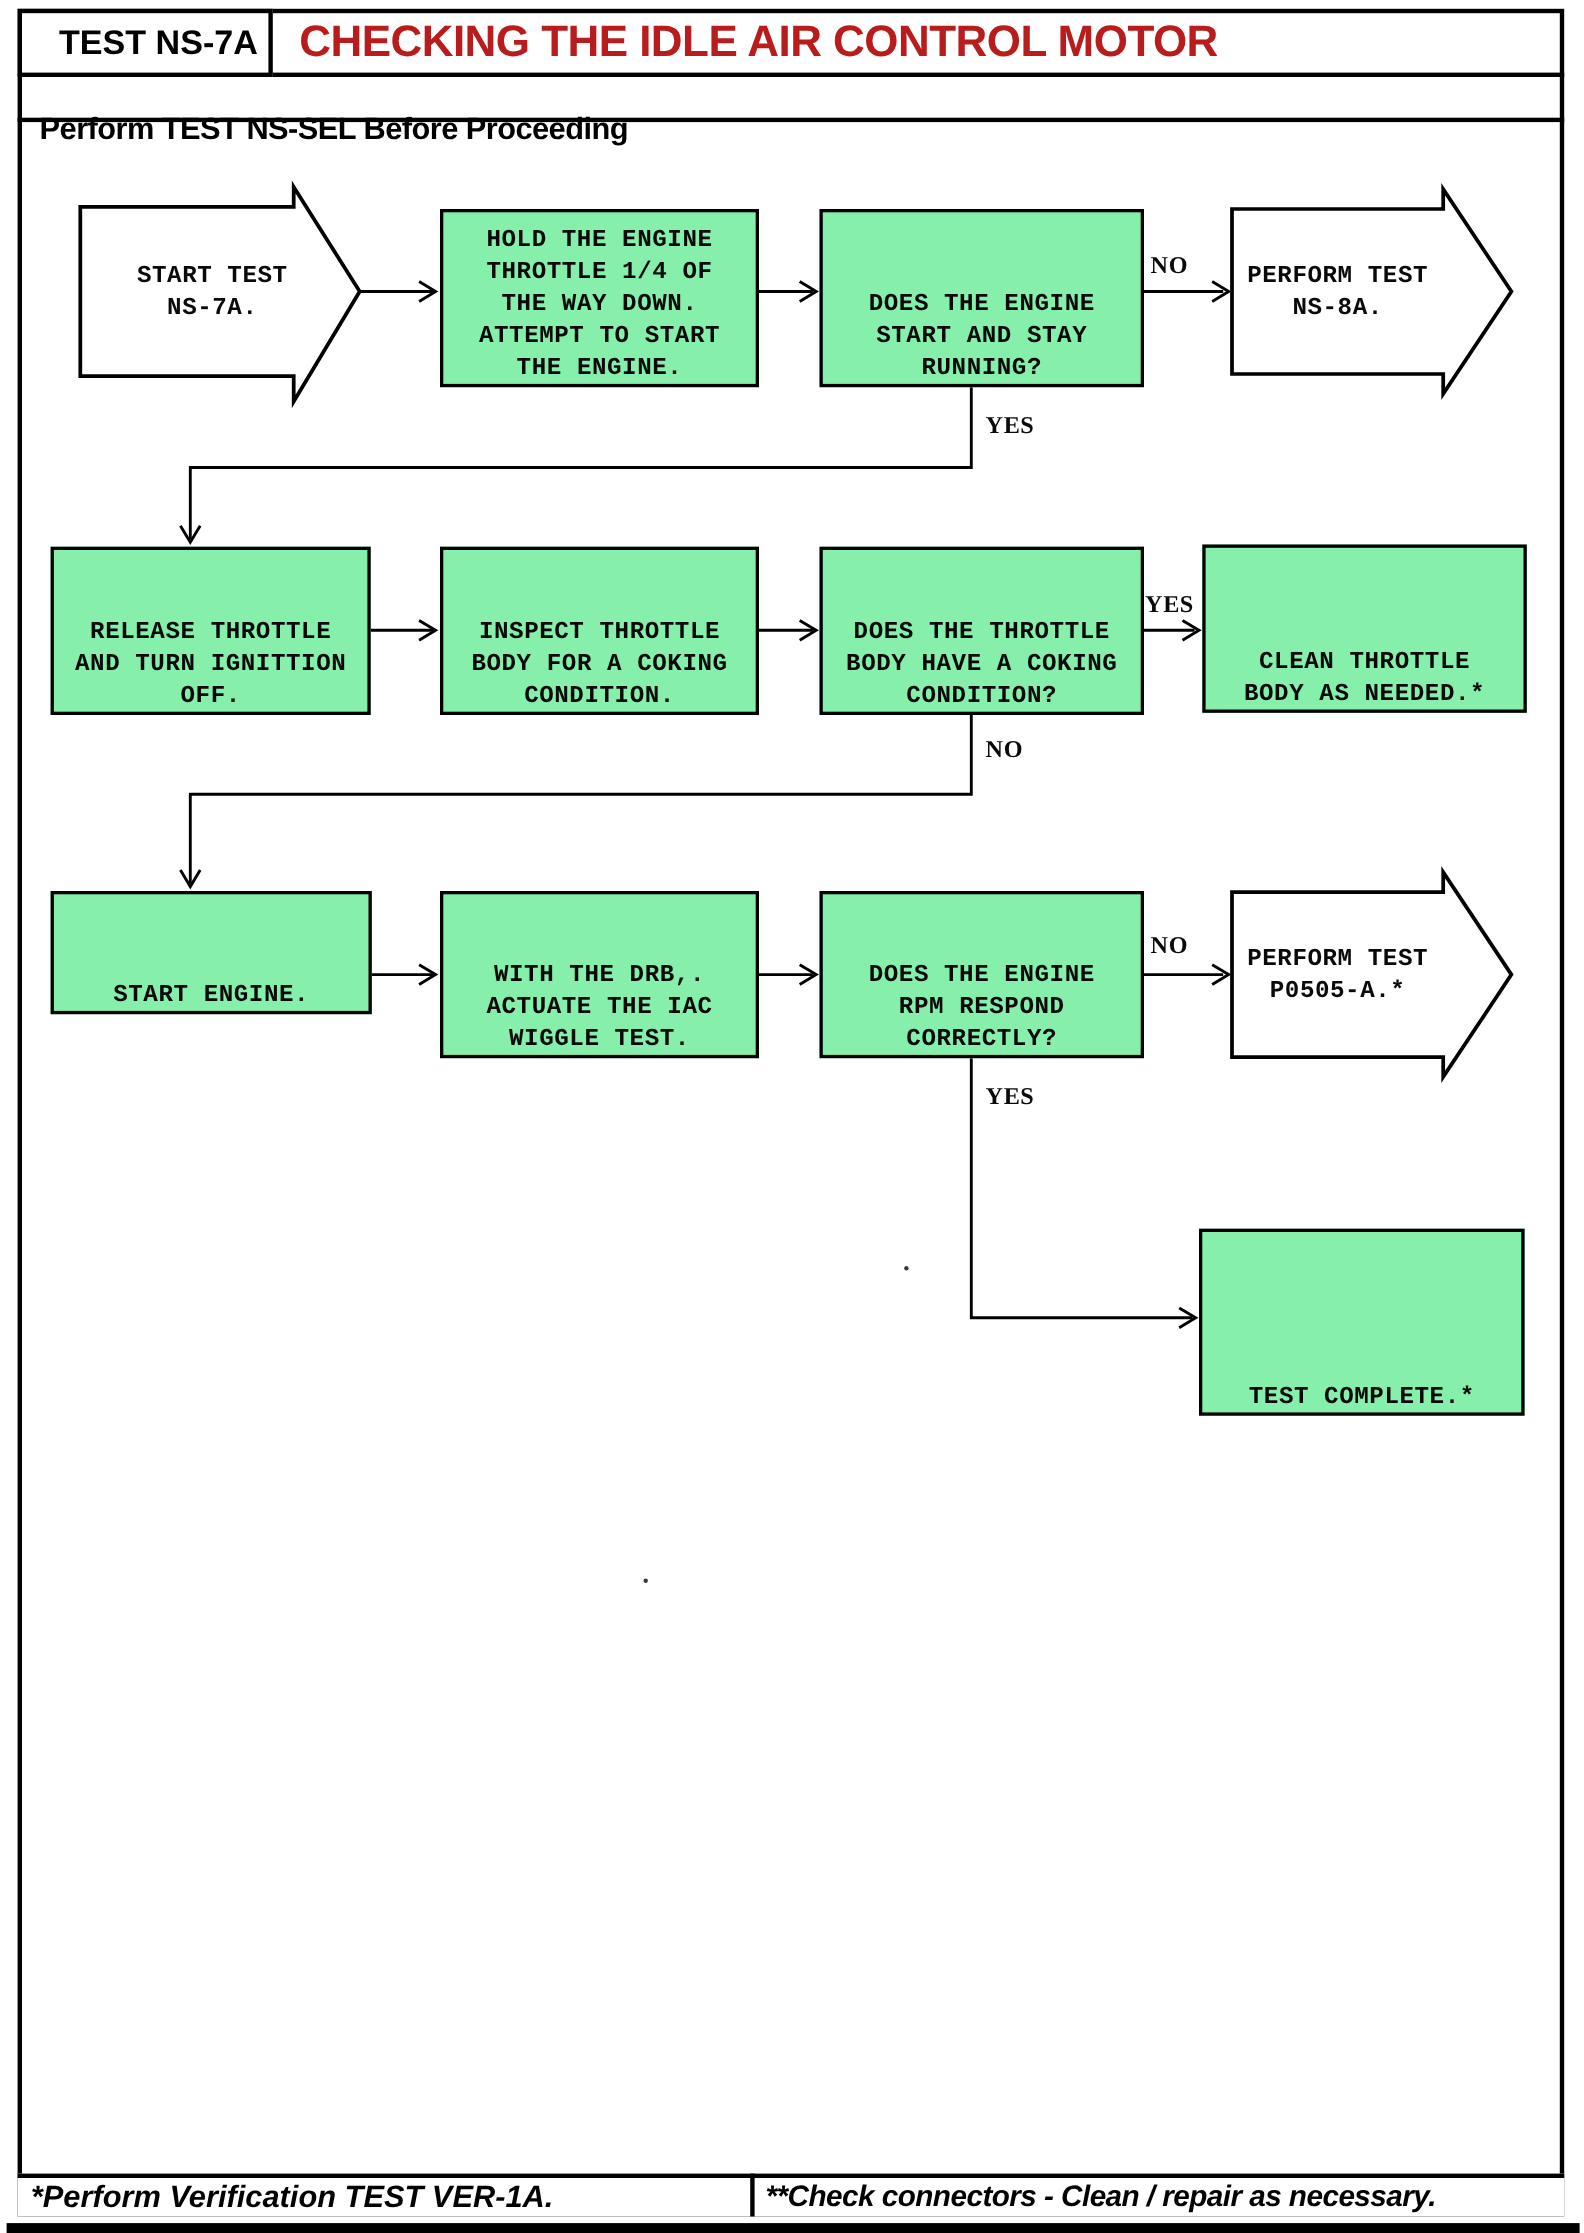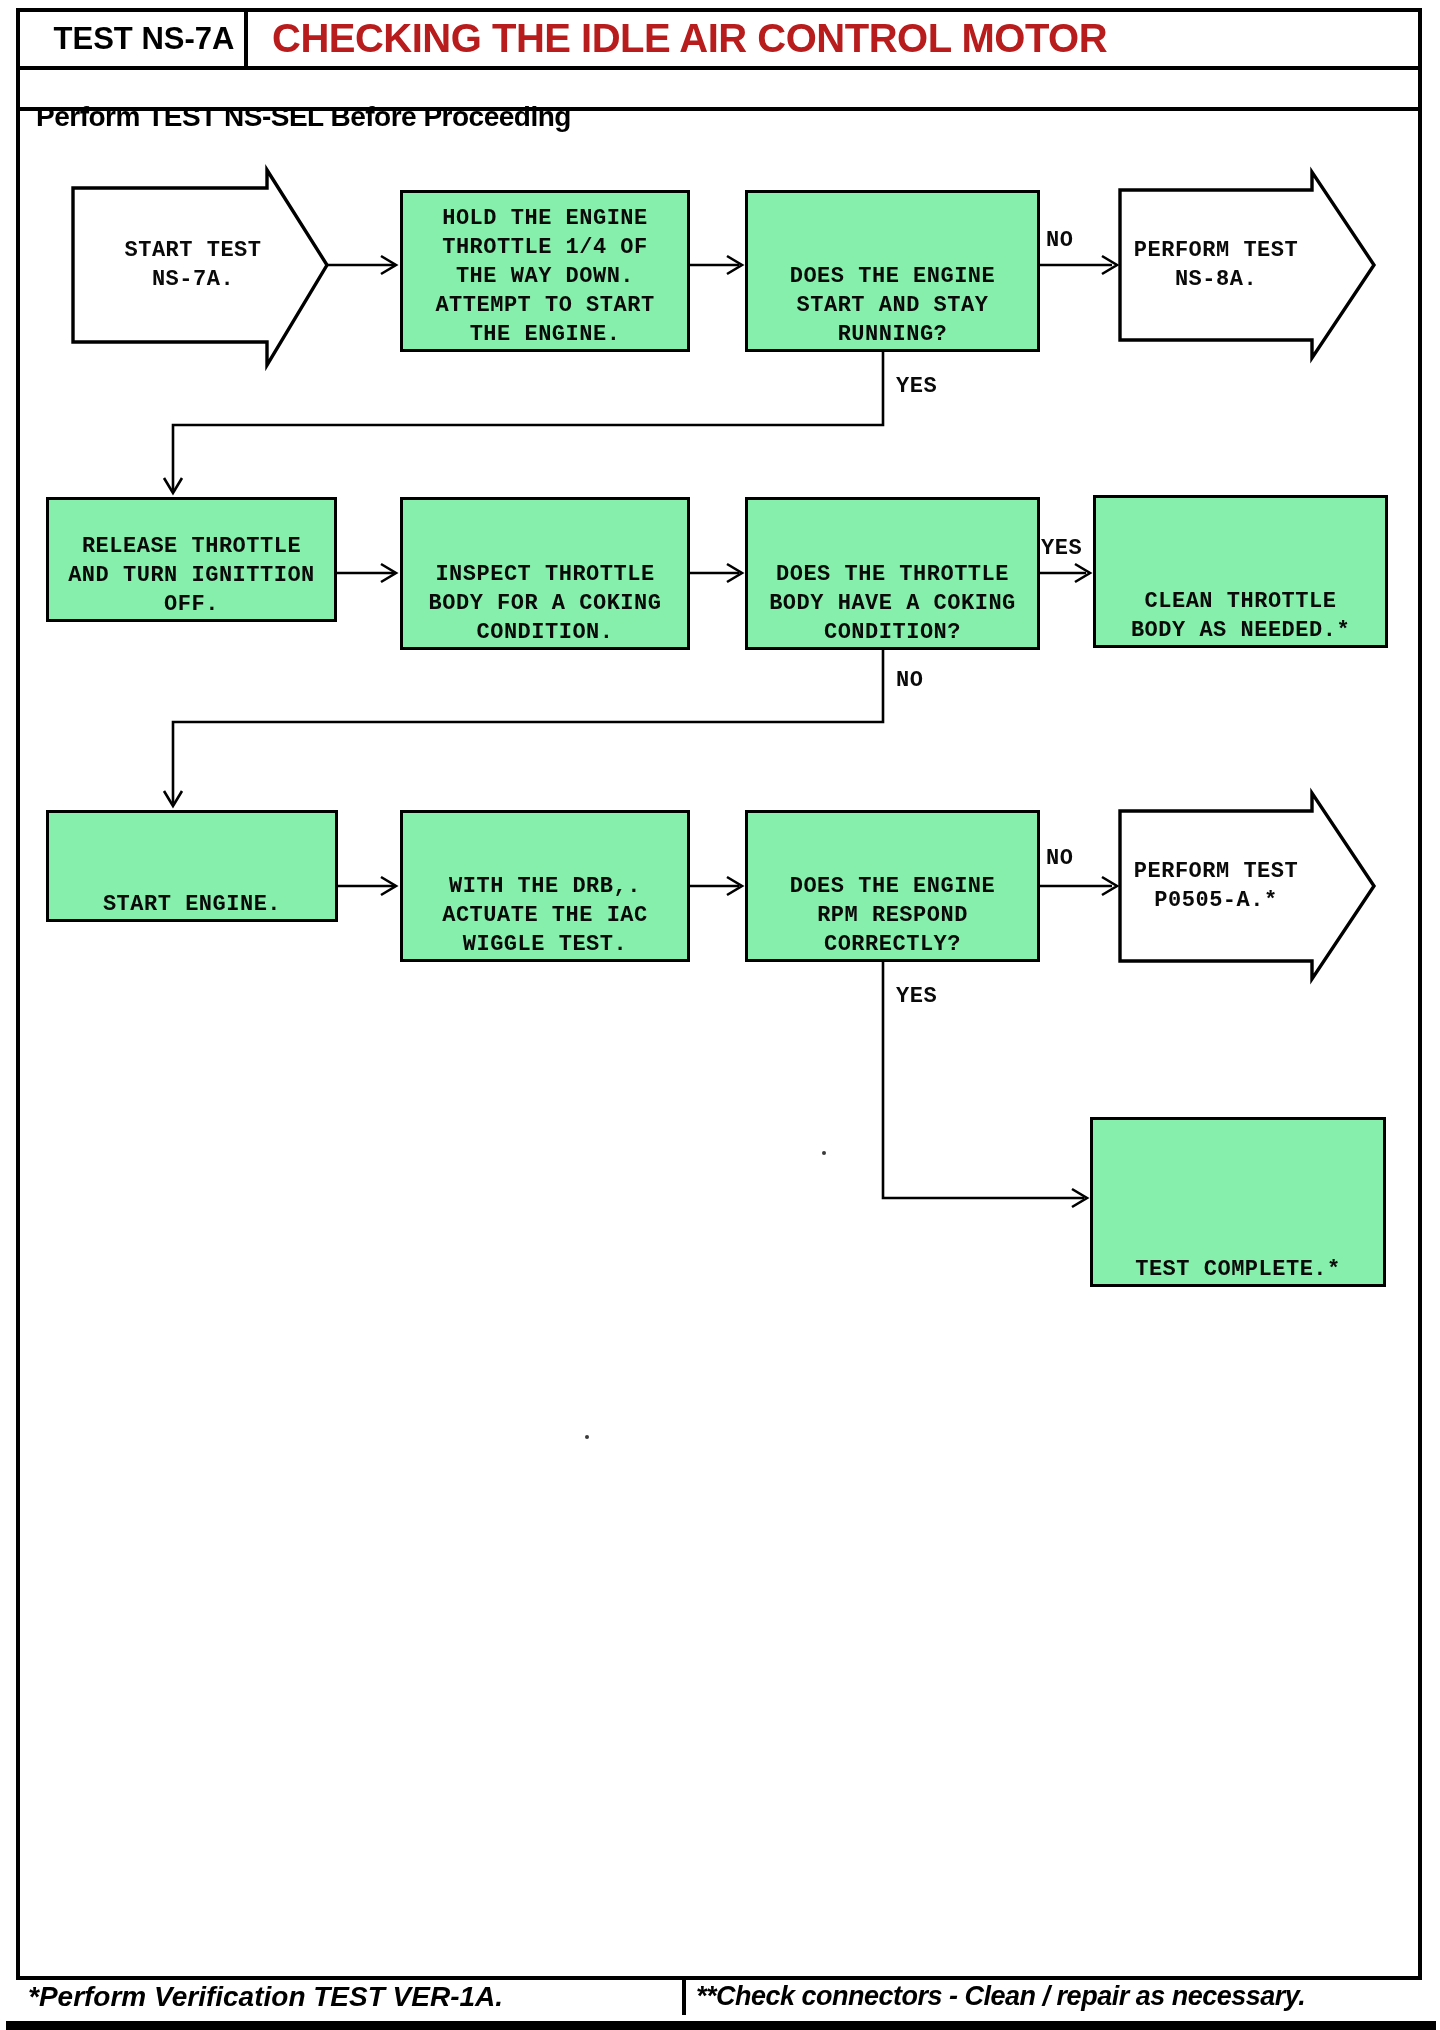--- a/index.html
+++ b/index.html
@@ -41,21 +41,21 @@
   }
   .ntext{
     font-family:"Liberation Mono","DejaVu Sans Mono",monospace;
     font-weight:bold;font-size:22px;line-height:29px;letter-spacing:0.5px;
     color:#0a0a0a;text-align:center;white-space:pre-line;
   }
   .overlaytext{
     display:flex;align-items:center;justify-content:center;z-index:4;
   }
   .edge-label{
-    font-family:Liberation Mono, monospace;
+    font-family:Liberation Serif, serif;
     font-weight:bold;font-size:22px;letter-spacing:0.5px;color:#0a0a0a;z-index:4;
   }
   .flow-svg{left:0;top:0;width:1440px;height:2030px;z-index:2;}
   
   .footer-row{
     left:16px;top:1976px;width:1406px;height:39px;
     border-top:4px solid #000;box-sizing:border-box;background:#fff;z-index:5;
   }
   .footer-divider{left:682px;top:1976px;width:4px;height:39px;background:#000;z-index:6;}
   .footer-text{
@@ -140,21 +140,21 @@
 THE WAY DOWN.
 ATTEMPT TO START
 THE ENGINE.</div>
 </div>
 <div class="abs node" style="left:745px;top:190px;width:295px;height:162px;">
   <div class="ntext">DOES THE ENGINE
 START AND STAY
 RUNNING?</div>
 </div>
 
-<div class="abs node" style="left:46px;top:497px;width:291px;height:125px;">
+<div class="abs node" style="left:46px;top:497px;width:291px;height:153px;">
   <div class="ntext">RELEASE THROTTLE
 AND TURN IGNITTION
 OFF.</div>
 </div>
 <div class="abs node" style="left:400px;top:497px;width:290px;height:153px;">
   <div class="ntext">INSPECT THROTTLE
 BODY FOR A COKING
 CONDITION.</div>
 </div>
 <div class="abs node" style="left:745px;top:497px;width:295px;height:153px;">

